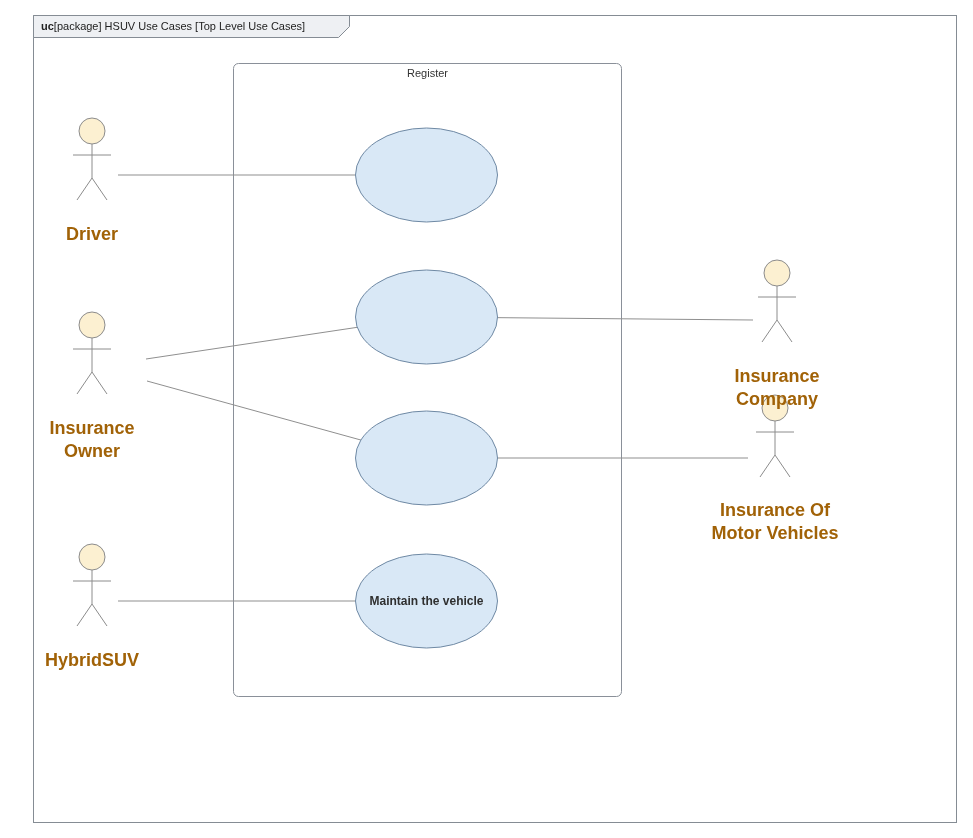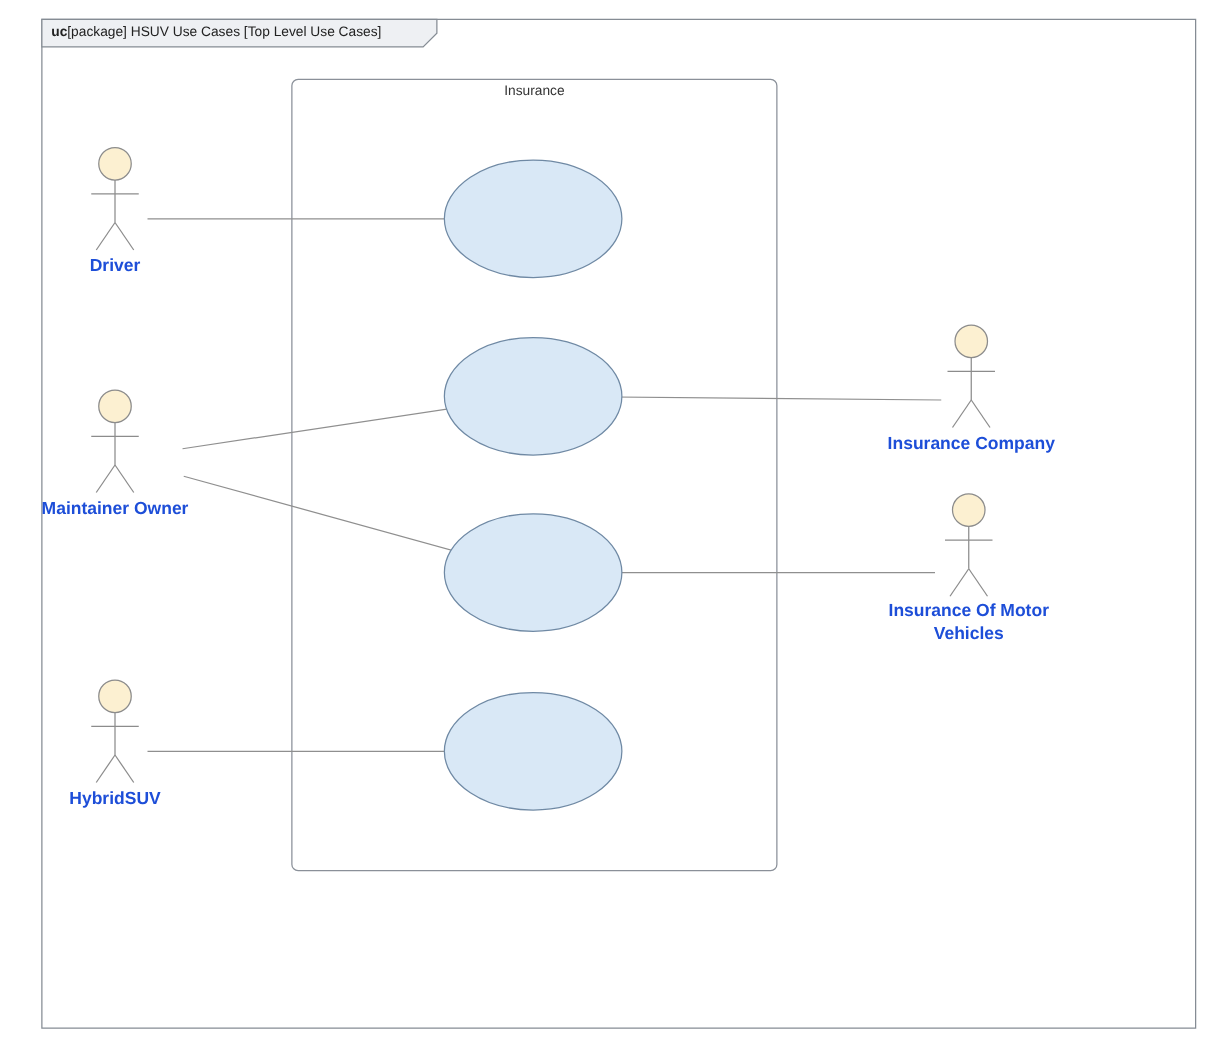--- a/index.html
+++ b/index.html
@@ -30,21 +30,21 @@
     font-size: 12px; font-weight: bold; color: #2f2f2f;
     text-align: center; white-space: nowrap; pointer-events: none;
   }
   .uc-operate  { left: 355px; top: 128px; }
   .uc-insure   { left: 355px; top: 270px; }
   .uc-register { left: 355px; top: 411px; }
   .uc-maintain { left: 355px; top: 554px; }
 
   .actor-label {
     position: absolute; text-align: center;
-    font-size: 14px; font-weight: bold; color: #1d4ed8; line-height: 1.3;
+    font-size: 18px; font-weight: bold; color: #a16207; line-height: 1.3; margin-top: 20px;
   }
   .al-driver      { left: 52px;  top: 203px; width: 80px; }
   .al-regowner    { left: 22px;  top: 397px; width: 140px; }
   .al-maintainer  { left: 42px;  top: 629px; width: 100px; }
   .al-insco       { left: 707px; top: 345px; width: 140px; }
   .al-dmv         { left: 707px; top: 479px; width: 136px; }
 </style>
 </head>
 <body>
 
@@ -112,22 +112,23 @@
       <line x1="756" y1="432" x2="794" y2="432"></line>
       <line x1="775" y1="455" x2="760" y2="477"></line>
       <line x1="775" y1="455" x2="790" y2="477"></line>
     </g>
   </svg>
 
   <div class="frame-tab-text">
     <span class="kw">uc</span><span>[package] HSUV Use Cases [Top Level Use Cases]</span>
   </div>
 
-  <div class="boundary-label">Insurance</div>
+  <div class="boundary-label">Register</div>
 
+  <div class="usecase-label uc-maintain">Maintain the vehicle</div>
 
   <div class="actor-label al-driver">Driver</div>
-  <div class="actor-label al-regowner">Maintainer Owner</div>
+  <div class="actor-label al-regowner">Insurance Owner</div>
   <div class="actor-label al-maintainer">HybridSUV</div>
   <div class="actor-label al-insco">Insurance Company</div>
   <div class="actor-label al-dmv">Insurance Of Motor Vehicles</div>
 
 </div>
 
 </body></html>

